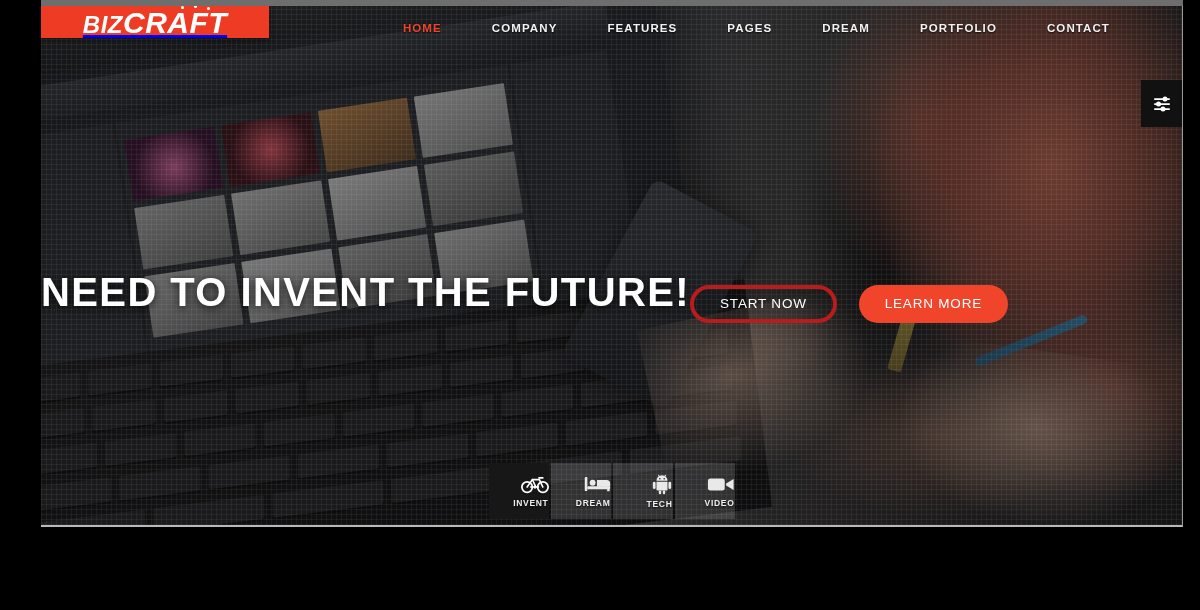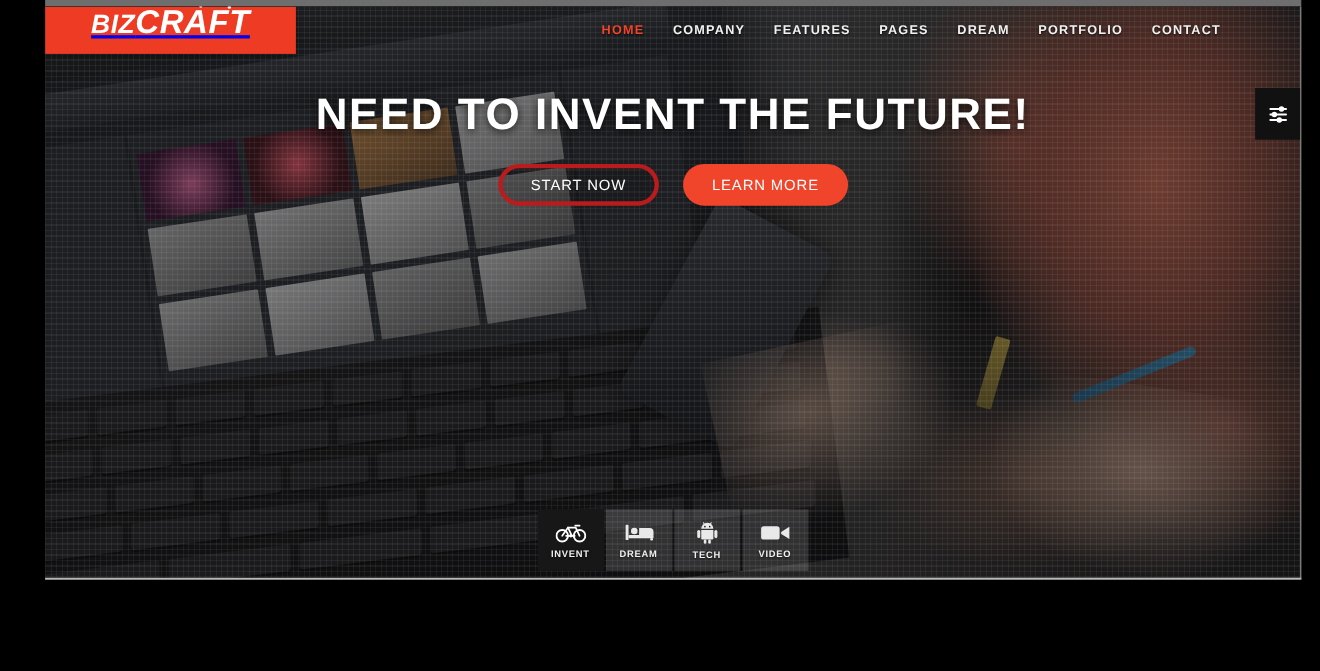--- a/index.html
+++ b/index.html
@@ -108,23 +108,23 @@
   #mesh-overlay {
     position:absolute; inset:0; pointer-events:none;
     background-image:
       repeating-linear-gradient(0deg, rgba(255,255,255,.055) 0 1px, rgba(0,0,0,0) 1px 5px),
       repeating-linear-gradient(90deg, rgba(255,255,255,.055) 0 1px, rgba(0,0,0,0) 1px 5px);
   }
 
   
   #header { position:absolute; left:0; top:0; width:100%; height:56px; z-index:12; }
   #logo {
-    position:absolute; left:0; top:0; width:228px; height:43px;
+    position:absolute; left:0; top:0; width:228px; height:32px;
     background:#ee3b24;
-    display:flex; align-items:flex-start; justify-content:center;
+    display:flex; align-items:flex-end; justify-content:center;
     box-shadow:0 2px 6px rgba(0,0,0,.35);
   }
   #logo .logo-text {
     position:relative;
     color:#fff; font-weight:bold; font-style:italic;
     font-size:30px; letter-spacing:.5px; line-height:1;
     font-family:"Liberation Sans", sans-serif;
   }
   #logo .logo-text .sm { font-size:24px; }
   #logo .dots { position:absolute; left:96px; top:-12px; width:34px; height:16px; }
@@ -134,35 +134,36 @@
 
   nav#mainnav {
     position:absolute; right:72px; top:16px;
     display:flex; gap:26px; align-items:center;
   }
   nav#mainnav a {
     color:#f2f2f2; text-decoration:none;
     font-size:11.5px; font-weight:bold; letter-spacing:1.1px;
     text-shadow:0 1px 2px rgba(0,0,0,.8);
     white-space:nowrap;
+    margin-left:24px;
   }
   nav#mainnav a.active { color:#f0452b; }
 
   
   #settings-panel {
     position:absolute; right:0; top:74px; width:41px; height:47px;
     background:#111; z-index:14;
     display:flex; align-items:center; justify-content:center;
     cursor:pointer;
   }
 
   
   #hero {
     position:absolute; left:0; top:0; width:100%; height:100%;
-    z-index:10; display:flex; flex-direction:column;
+    z-index:10; display:flex; flex-direction:row;
     align-items:center; justify-content:flex-start;
     padding-top:76px;
   }
   #hero h1 {
     color:#fff; font-size:40px; font-weight:bold; letter-spacing:1.4px;
     text-shadow:0 2px 8px rgba(0,0,0,.75);
     margin-bottom:22px; white-space:nowrap;
   }
   #hero h2 {
     color:#fff; font-size:20px; font-weight:bold; letter-spacing:1.6px;
@@ -181,21 +182,21 @@
 
   
   #tabstrip {
     position:absolute; left:50%; transform:translateX(-50%);
     bottom:6px; z-index:11;
     display:flex;
   }
   #tabstrip .tab {
     width:60px; height:56px;
     display:flex; flex-direction:column;
-    align-items:center; justify-content:center;
+    align-items:flex-end; justify-content:center;
     gap:4px; cursor:pointer;
     background:rgba(225,225,225,.17);
     margin-right:2px;
   }
   #tabstrip .tab:last-child { margin-right:0; }
   #tabstrip .tab.active { background:#171717; }
   #tabstrip .tab .lbl {
     color:#efefef; font-size:8.5px; font-weight:bold; letter-spacing:.7px;
     text-shadow:0 1px 2px rgba(0,0,0,.7);
   }

